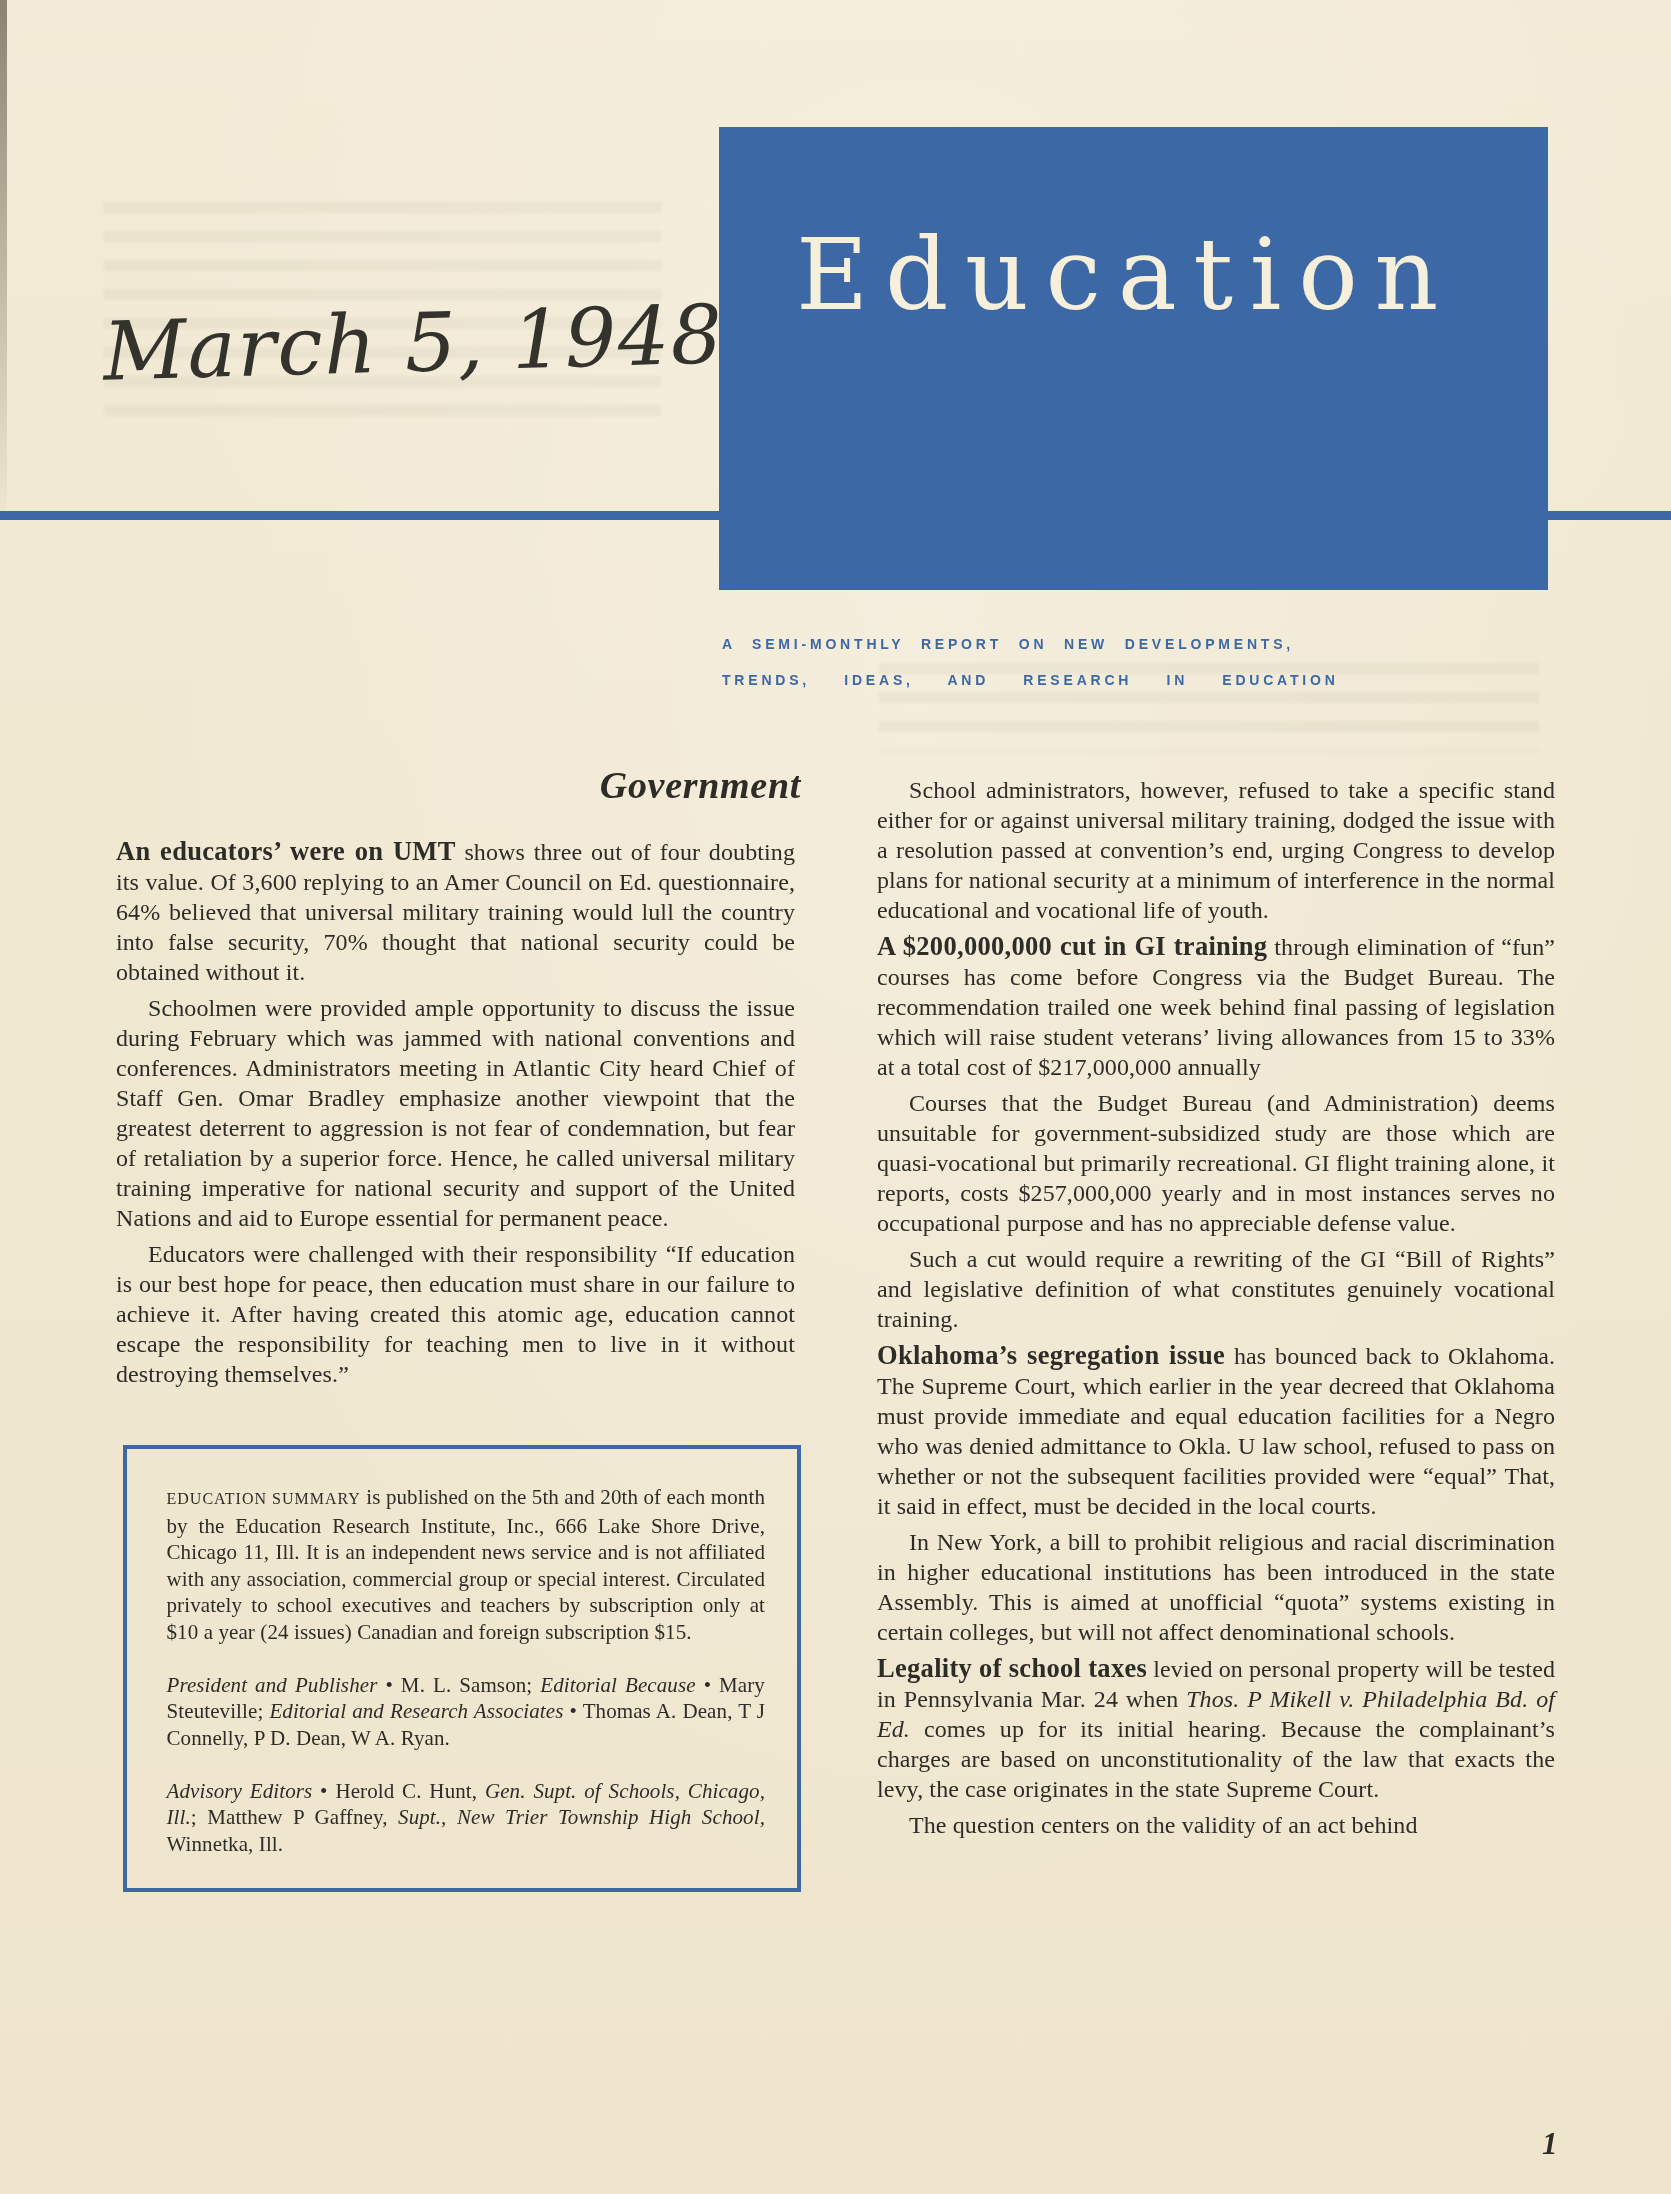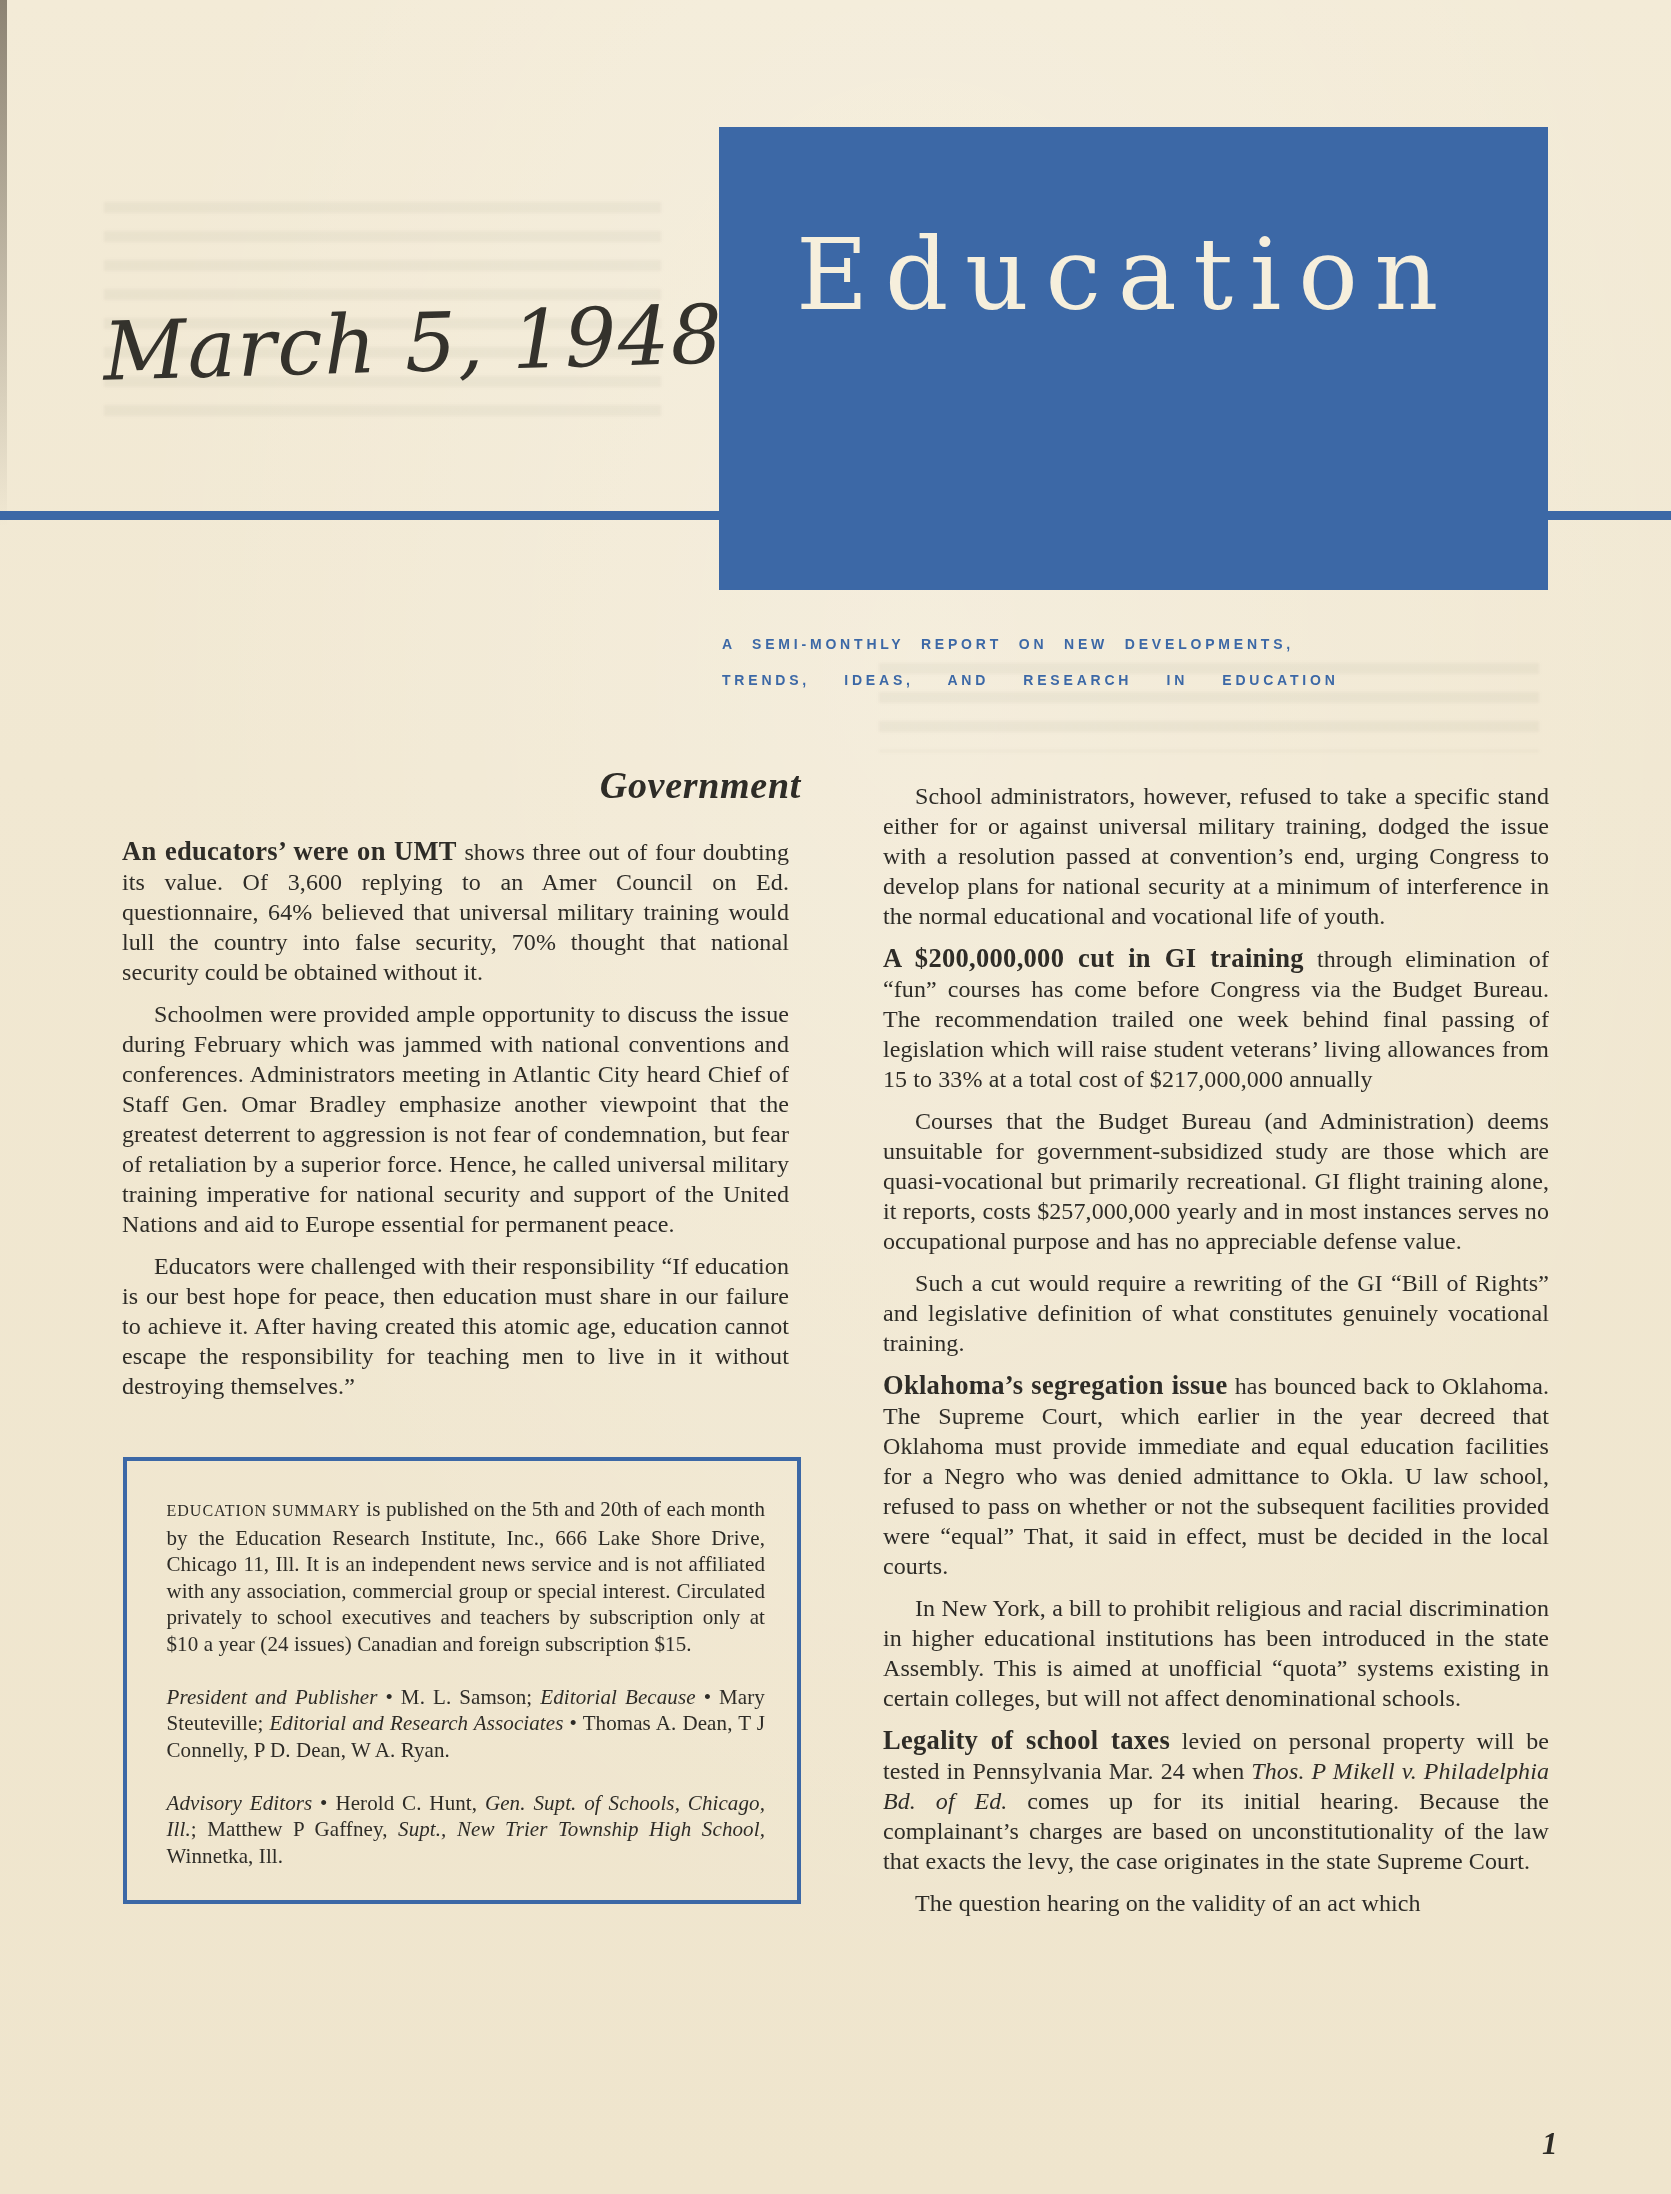--- a/index.html
+++ b/index.html
@@ -62,21 +62,21 @@
   .subtitle .l2{word-spacing:26.5px;}
 
   
   .col{
     position:absolute;top:766px;width:691px;
     font-size:24px;line-height:30px;text-align:justify;
     color:var(--ink);letter-spacing:0.1px;
   }
   .col-left{left:110px;}
   .col-right{left:871px;width:690px;top:769px;}
-  .col p{margin:12px;}
+  .col p{margin:6px;}
   p.indent{text-indent:32px;}
   .gap-article{margin-top:38px;}
   .section-heading{
     font-size:38px;font-weight:bold;font-style:italic;
     letter-spacing:0.7px;margin:0 0 32px 0;text-align:right;line-height:1;
   }
   .lead{font-weight:bold;font-size:26.5px;letter-spacing:0.3px;}
   .it{font-style:italic;}
 
   
@@ -139,19 +139,19 @@
     <p class="indent">School administrators, however, refused to take a specific stand either for or against universal military training, dodged the issue with a resolution passed at convention’s end, urging Congress to develop plans for national security at a minimum of interference in the normal educational and vocational life of youth.</p>
 
     <p class="gap-article"><span class="lead">A $200,000,000 cut in GI training</span><span> through elimination of “fun” courses has come before Congress via the Budget Bureau. The recommendation trailed one week behind final passing of legislation which will raise student veterans’ living allowances from 15 to 33% at a total cost of $217,000,000 annually</span></p>
     <p class="indent">Courses that the Budget Bureau (and Administration) deems unsuitable for government-subsidized study are those which are quasi-vocational but primarily recreational. GI flight training alone, it reports, costs $257,000,000 yearly and in most instances serves no occupational purpose and has no appreciable defense value.</p>
     <p class="indent">Such a cut would require a rewriting of the GI “Bill of Rights” and legislative definition of what constitutes genuinely vocational training.</p>
 
     <p class="gap-article"><span class="lead">Oklahoma’s segregation issue</span><span> has bounced back to Oklahoma. The Supreme Court, which earlier in the year decreed that Oklahoma must provide immediate and equal education facilities for a Negro who was denied admittance to Okla. U law school, refused to pass on whether or not the subsequent facilities provided were “equal” That, it said in effect, must be decided in the local courts.</span></p>
     <p class="indent">In New York, a bill to prohibit religious and racial discrimination in higher educational institutions has been introduced in the state Assembly. This is aimed at unofficial “quota” systems existing in certain colleges, but will not affect denominational schools.</p>
 
     <p class="gap-article"><span class="lead">Legality of school taxes</span><span> levied on personal property will be tested in Pennsylvania Mar. 24 when </span><span class="it">Thos. P Mikell v. Philadelphia Bd. of Ed.</span><span> comes up for its initial hearing. Because the complainant’s charges are based on unconstitutionality of the law that exacts the levy, the case originates in the state Supreme Court.</span></p>
-    <p class="indent">The question hearing on the validity of an act which</p>
+    <p class="indent">The question centers on the validity of an act behind</p>
   </div>
 
   <div class="pageno">1</div>
 
 </div>
 
 
 </body></html>

